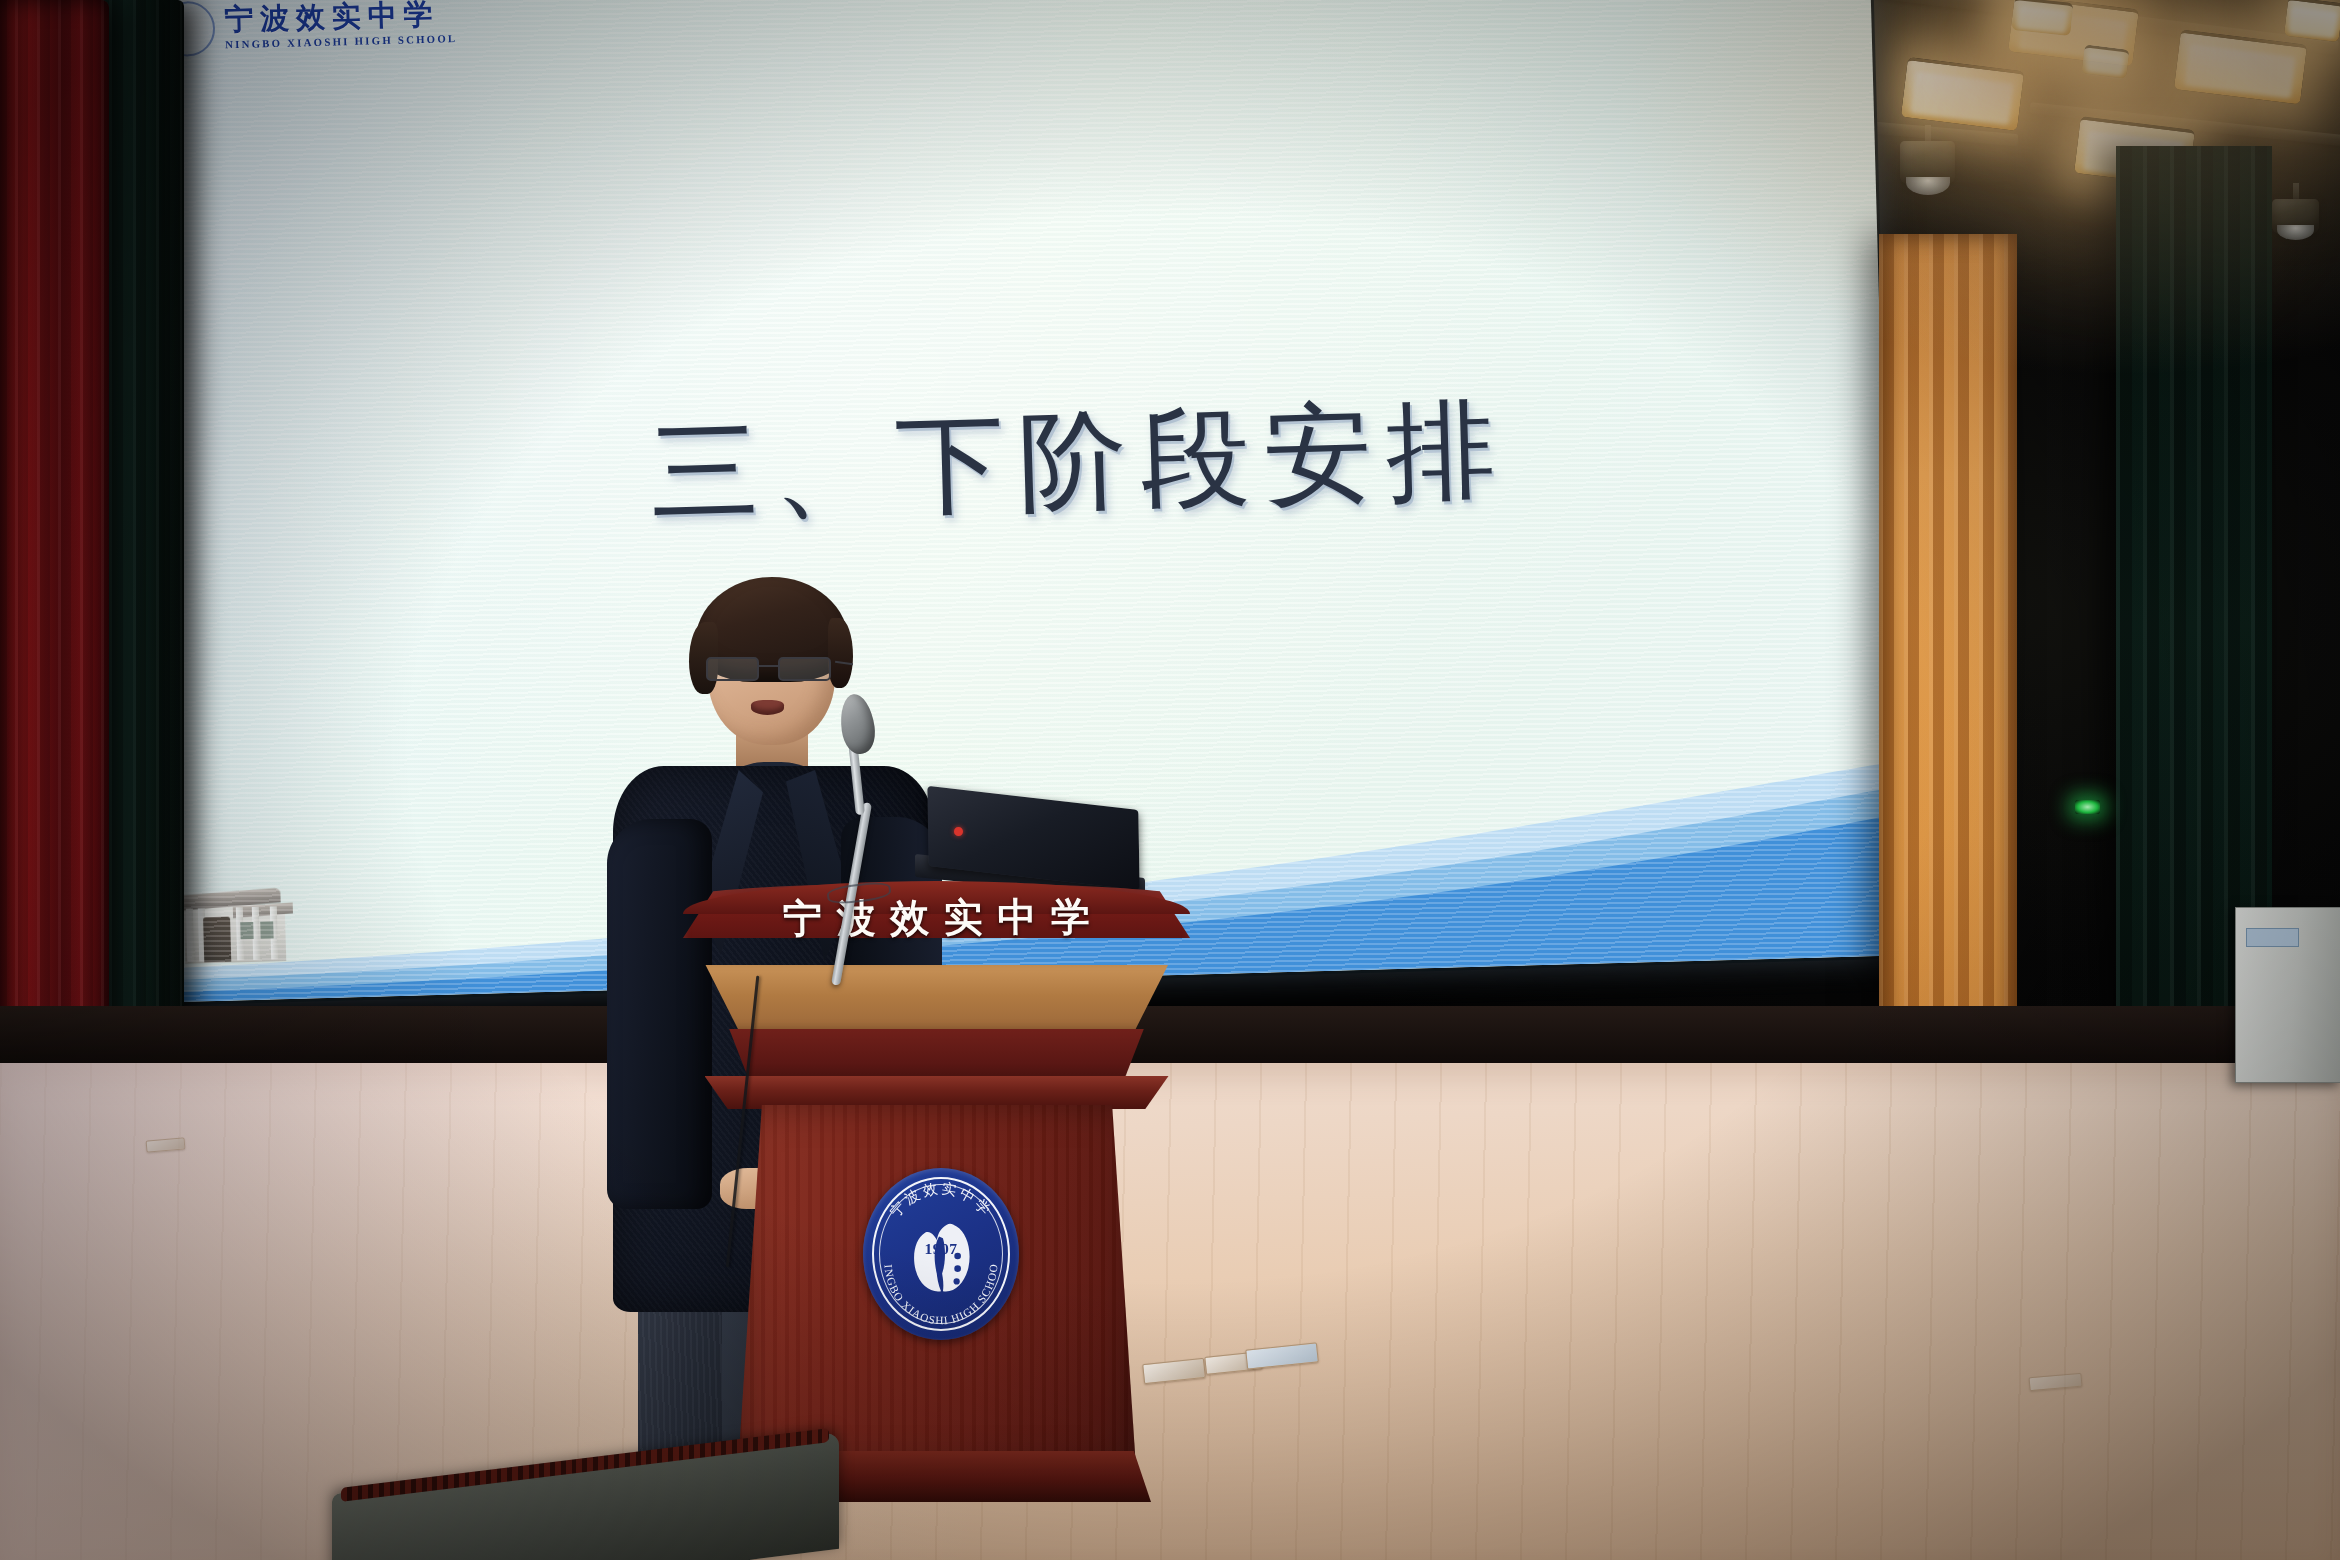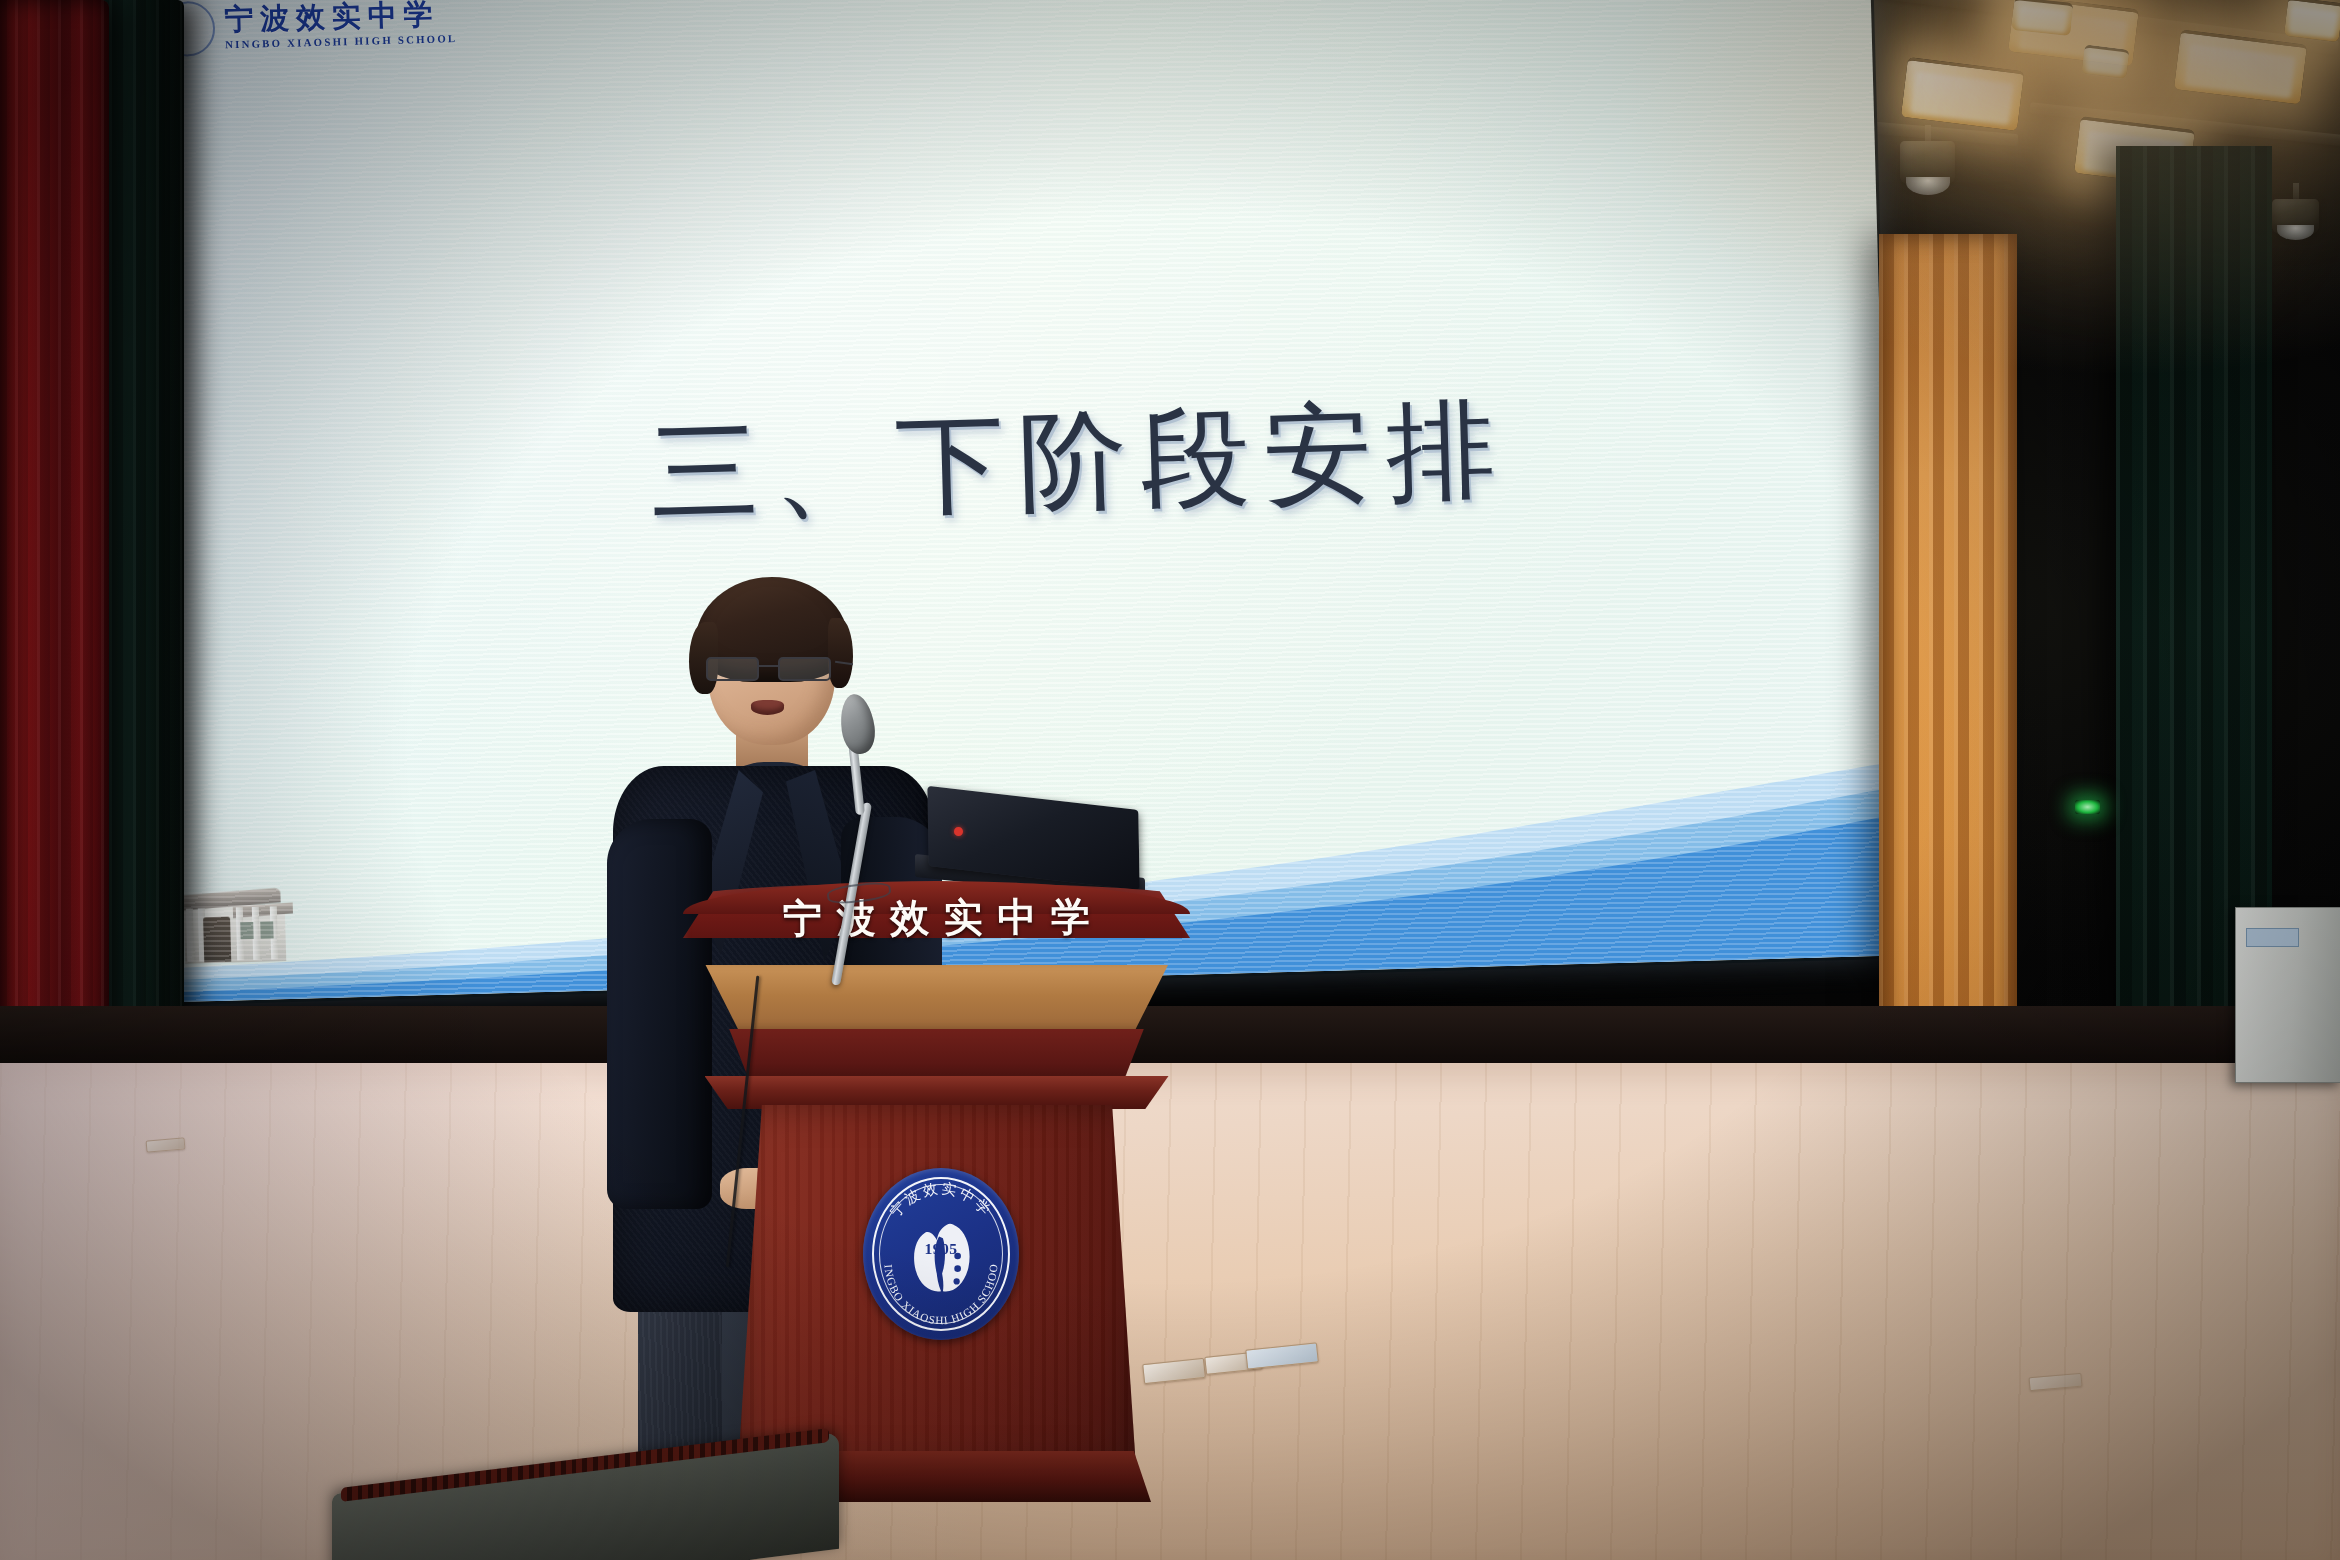--- a/index.html
+++ b/index.html
@@ -517,21 +517,21 @@
         </text>
       </svg>
       <svg class="emblem" width="90" height="94" viewBox="0 0 92 96">
         <path d="M30,26 C20,32 16,48 20,64 C24,80 36,88 46,86 C40,72 40,52 44,38 C40,30 36,24 30,26 Z" fill="#eef0f6"></path>
         <path d="M52,18 C44,22 40,32 42,44 C44,58 50,72 48,86 C60,88 70,78 74,62 C78,44 72,26 62,20 C58,17 55,16 52,18 Z" fill="#eef0f6"></path>
         <path d="M44,30 C38,40 38,60 44,74 C50,66 52,46 48,32 Z" fill="#1c3288"></path>
         <circle cx="63" cy="50" r="3.4" fill="#1c3288"></circle>
         <circle cx="63" cy="63" r="3.4" fill="#1c3288"></circle>
         <circle cx="62" cy="76" r="3.2" fill="#1c3288"></circle>
       </svg>
-      <div class="year">1905</div>
+      <div class="year">1907</div>
     </div>
   </div>
 
   <div class="mic-cable"></div>
   <div class="mic-stem"></div>
   <div class="mic-stem2"></div>
   <div class="mic-head"></div>
   <div class="glasses-desk"></div>
 
   <div class="wedge"></div>

